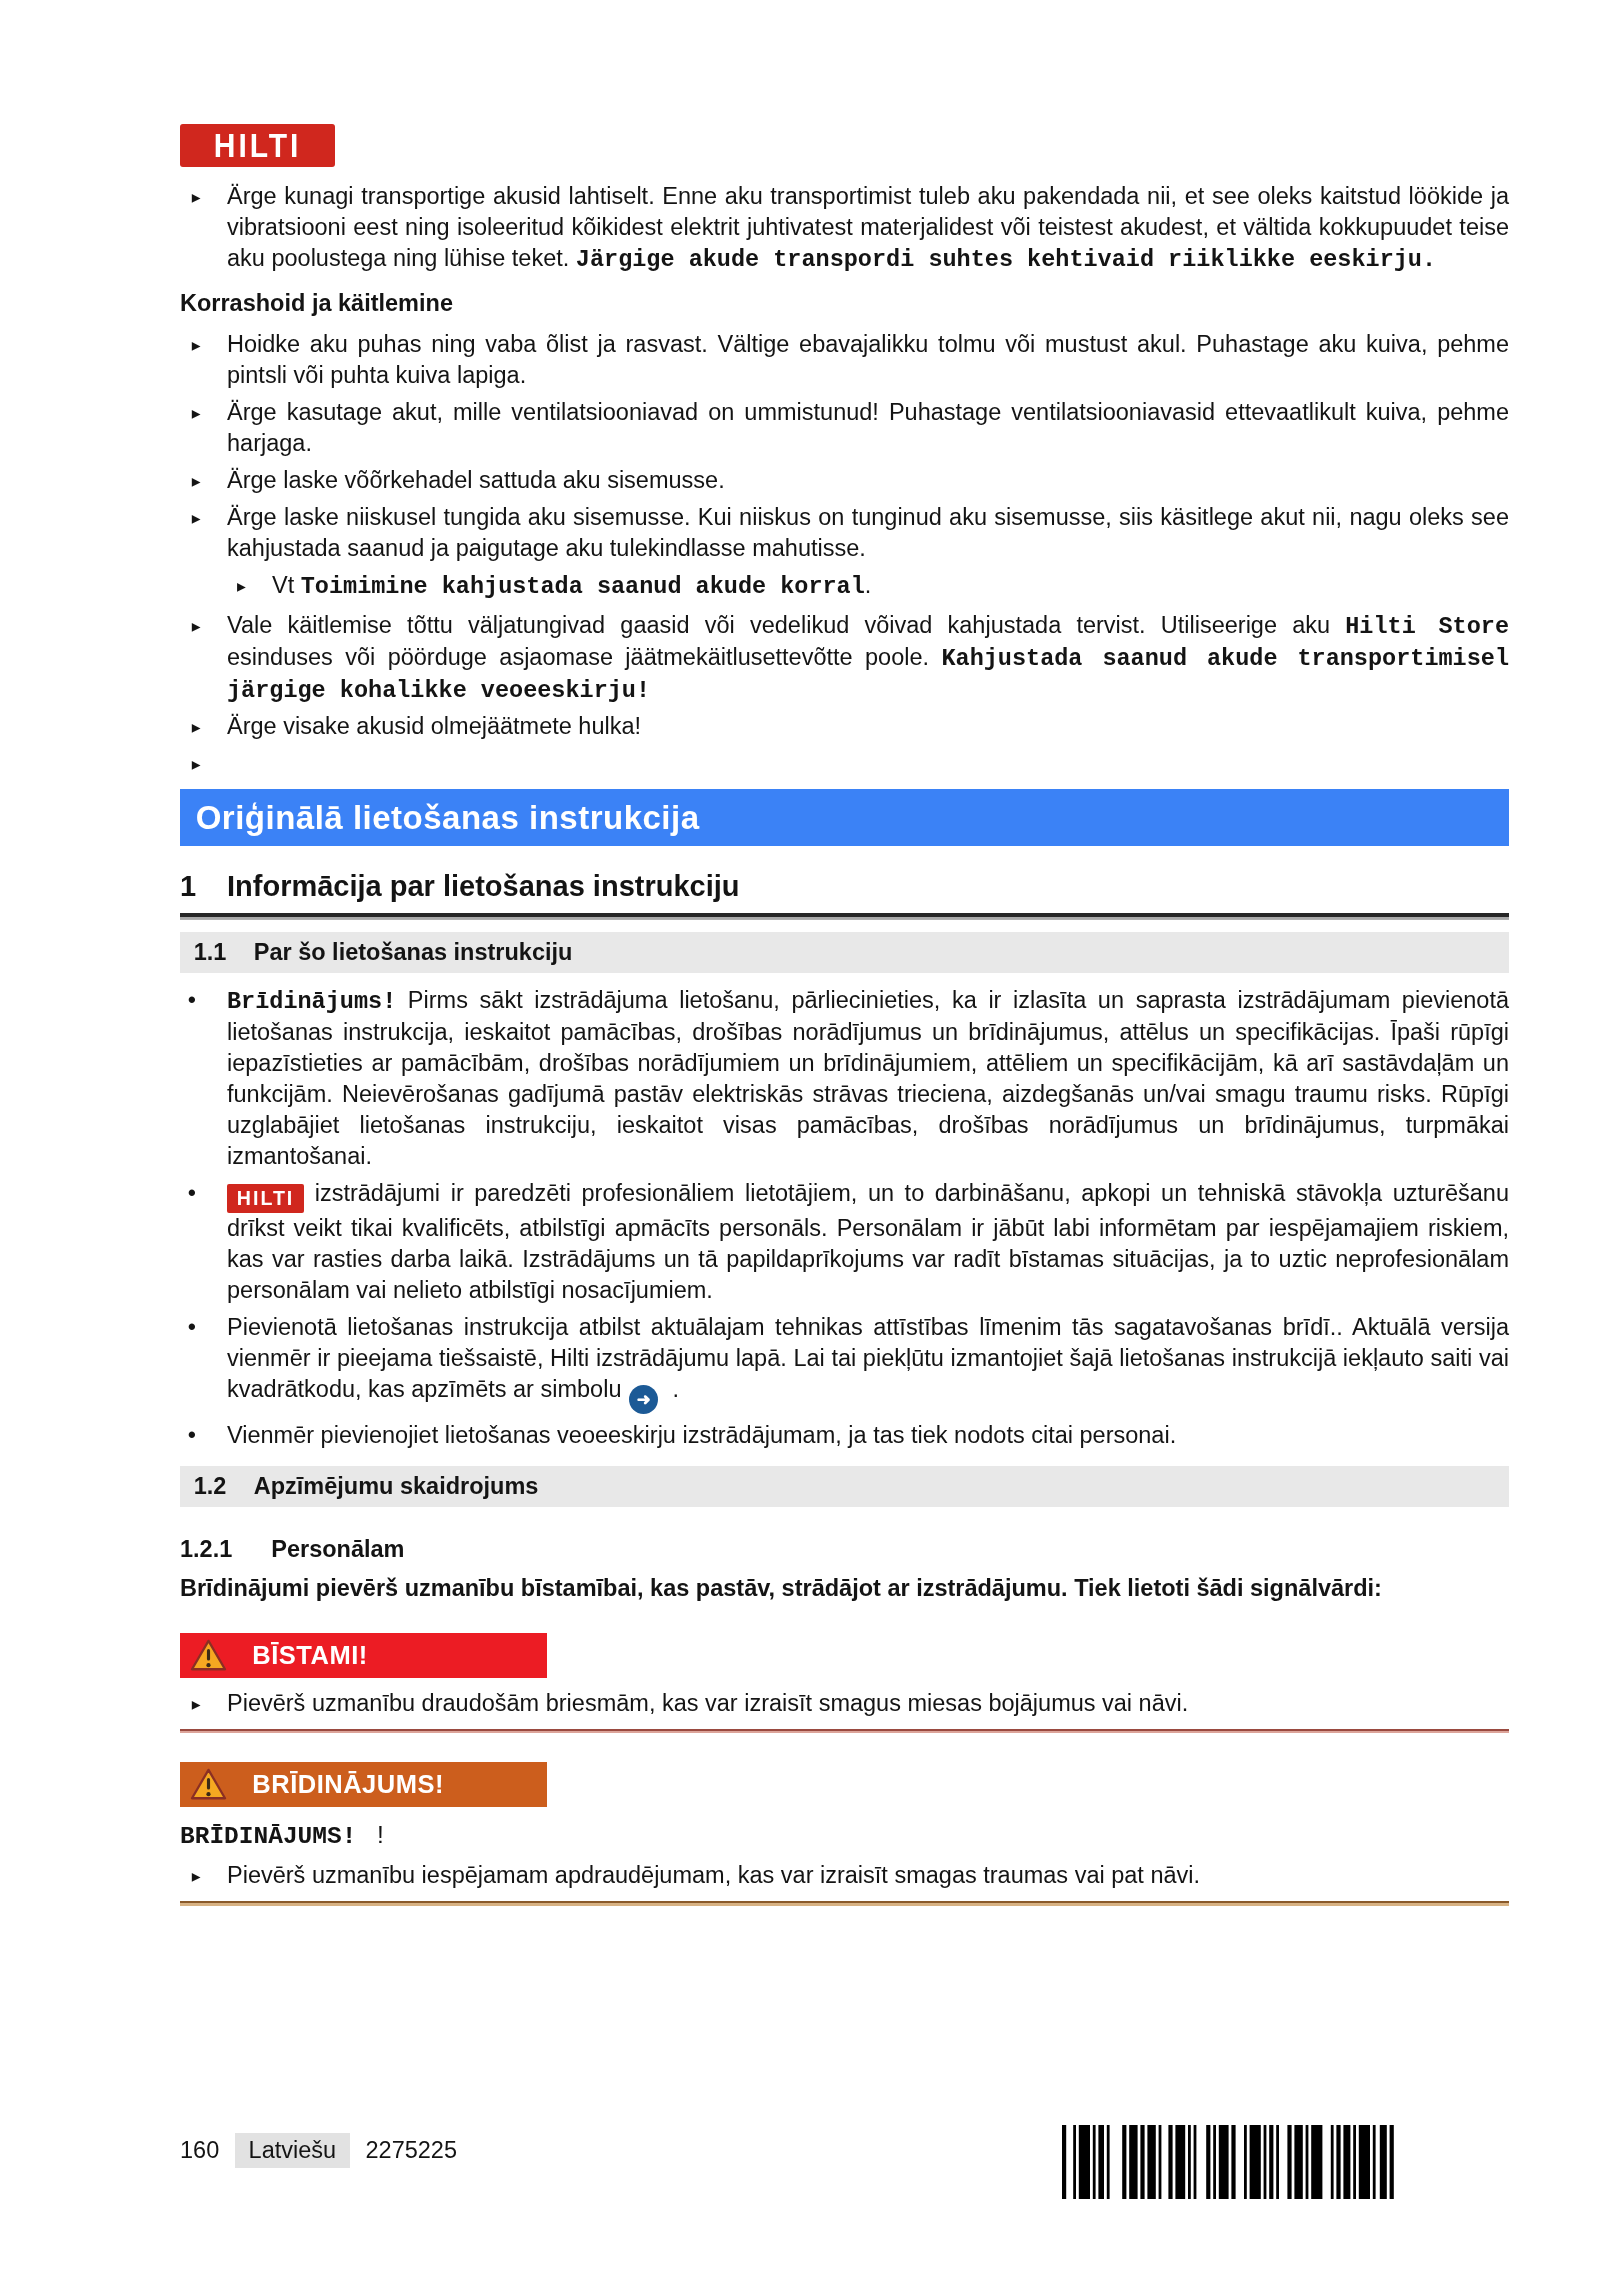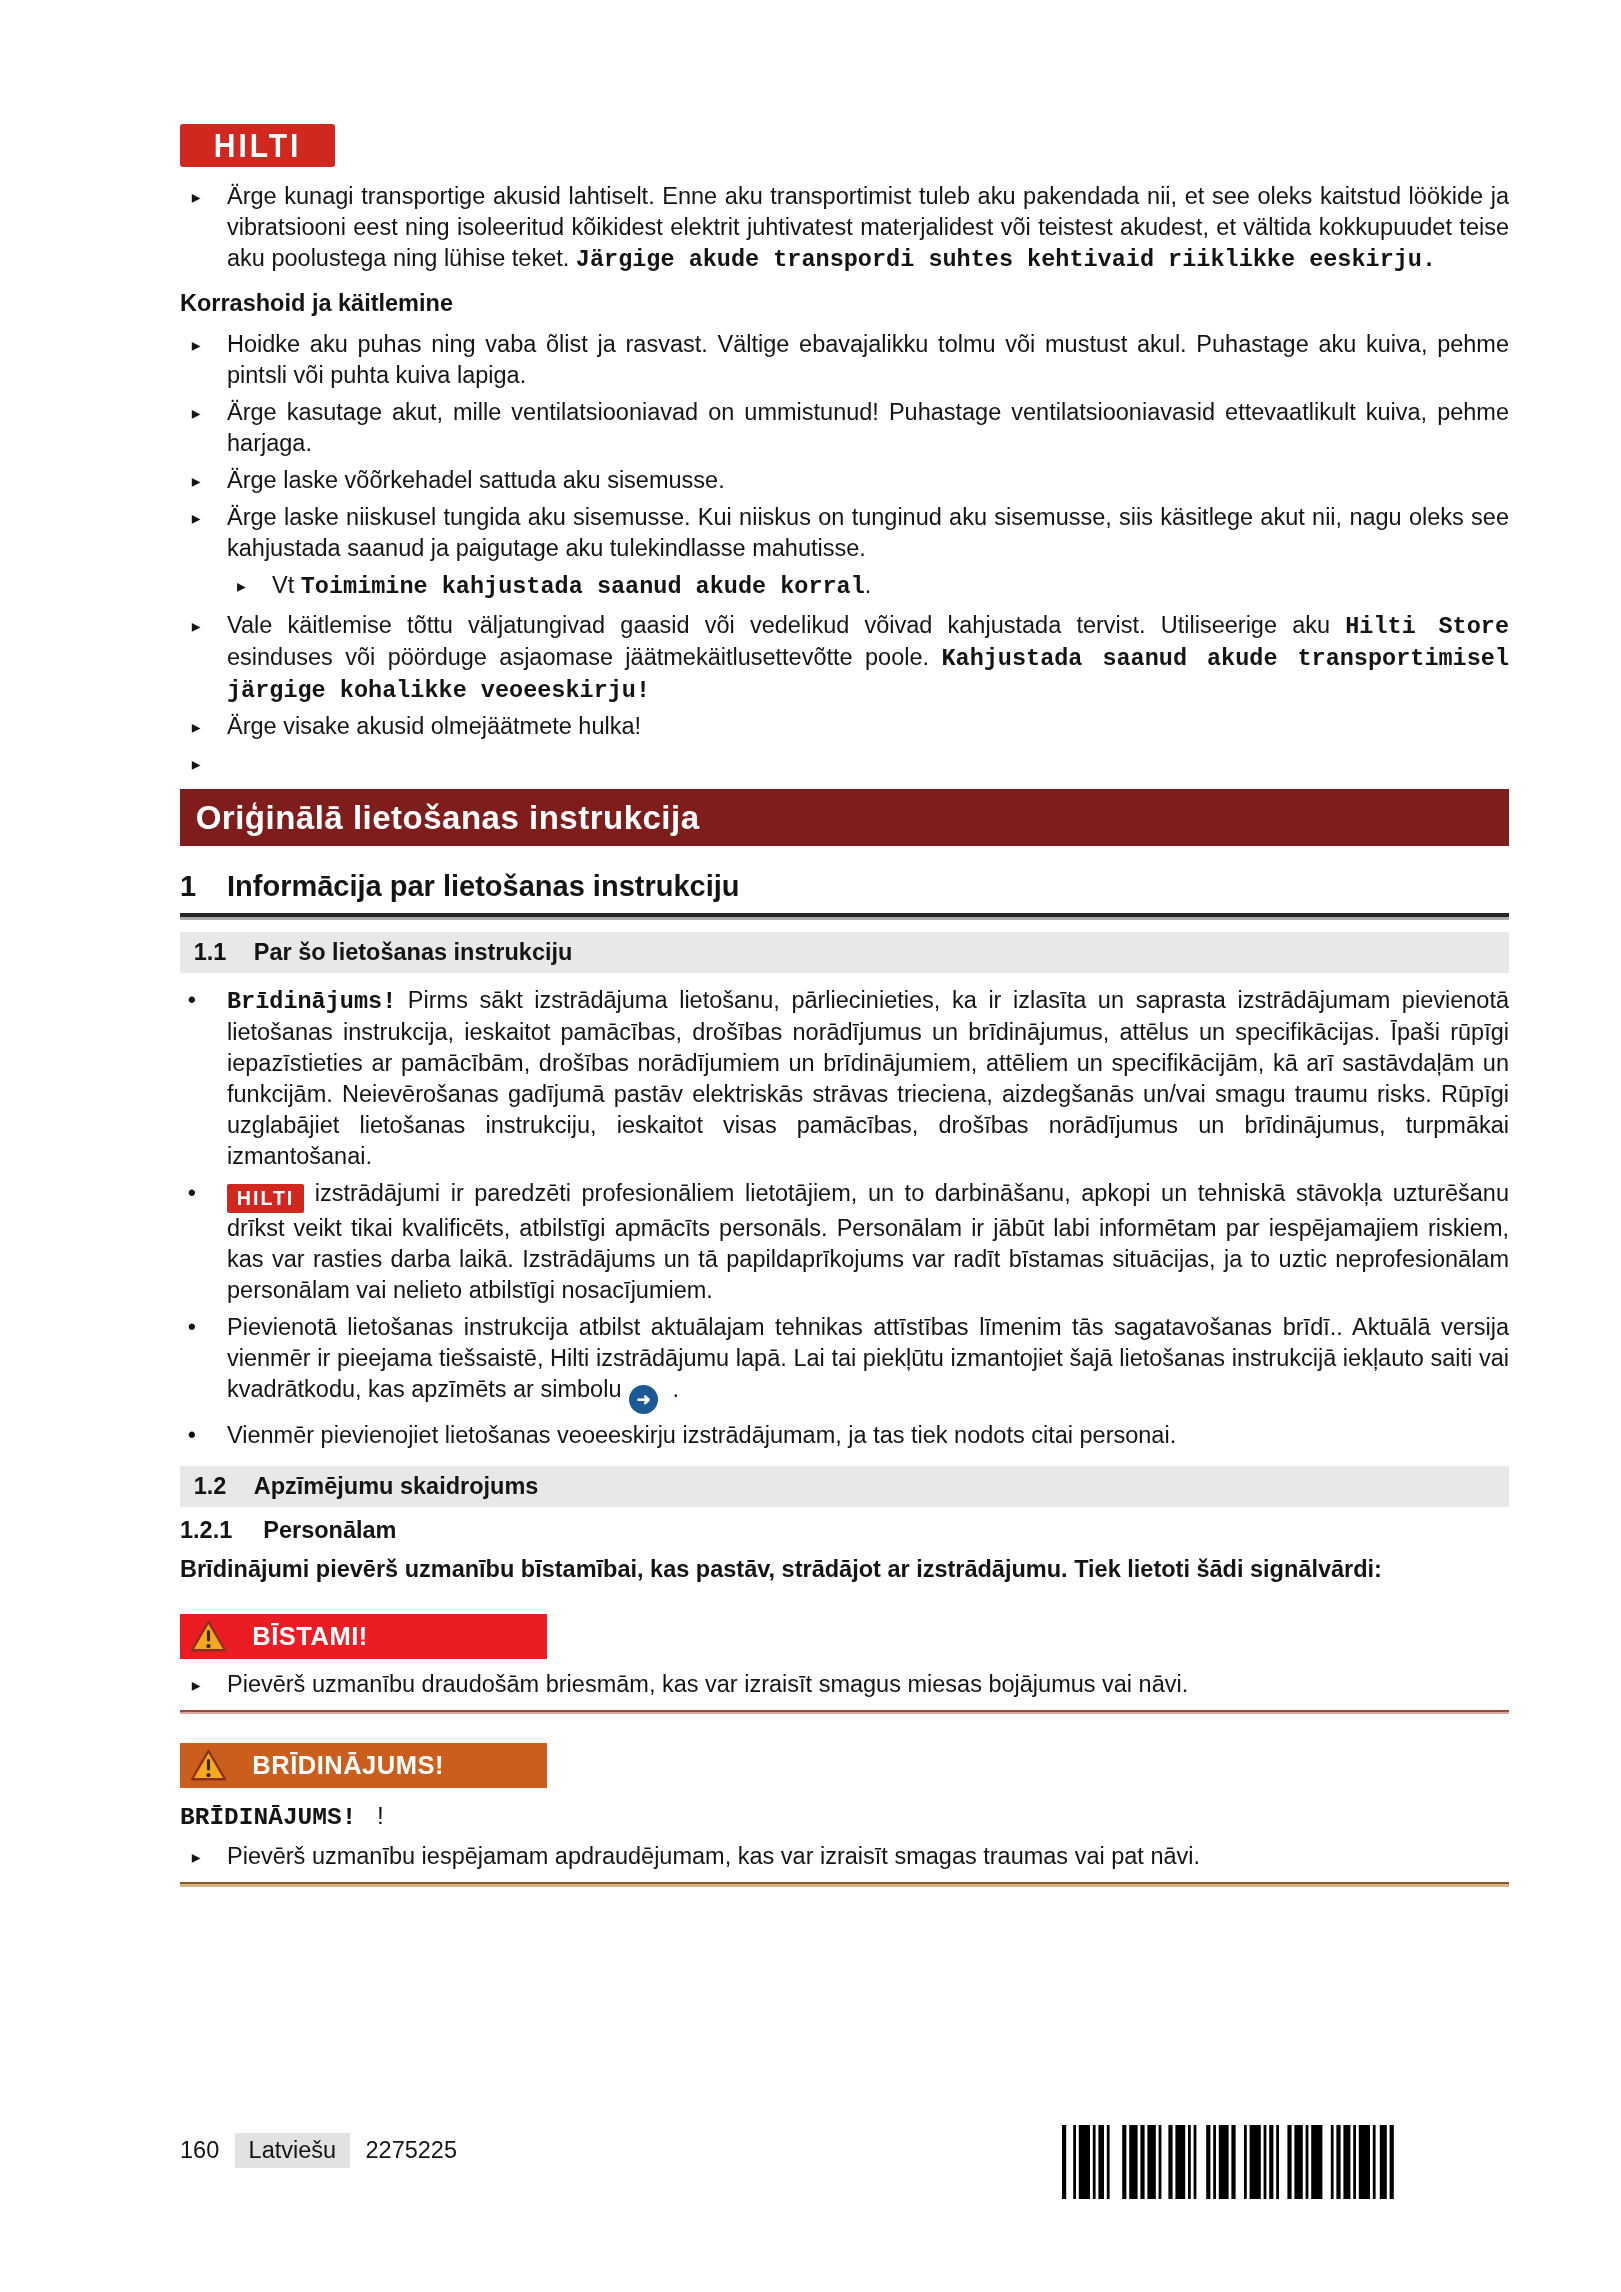--- a/index.html
+++ b/index.html
@@ -18,32 +18,32 @@
      text-align:justify;margin-bottom:5.9px;}
   li .mk{position:absolute;left:11.8px;top:1px;font-size:17.6px;}
   li.sub{padding-left:92px;margin-top:2px;margin-bottom:7.8px;font-weight:normal;}
   li.sub .mk{left:57px;}
   .lv-list li .mk{font-size:23.5px;left:7.8px;top:0;}
   b{font-weight:bold;font-family:Liberation Mono, monospace;}
 
   .est-heading{font-weight:bold;font-size:23.5px;line-height:31px;margin:13.7px 0 9.8px 0;}
 
   
-  .banner{margin-top:47px;height:57px;background:#7f1d1d;color:#fff;display:flex;align-items:center;
+  .banner{margin-top:47px;height:57px;background:#3b82f6;color:#fff;display:flex;align-items:center;
           padding-left:15.7px;font-size:33px;font-weight:bold;letter-spacing:0.5px;}
 
   .h1row{margin-top:23.5px;font-size:29px;font-weight:bold;display:flex;}
   .h1row .num{width:47px;flex:none;}
   .h1rule{margin-top:9.8px;height:3.9px;background:#262626;box-shadow:0 2.9px 0 #a8a8a8;}
 
   .secbar{margin-top:15.7px;background:#E8E8E8;padding:5.9px 13.7px;font-size:23.5px;font-weight:bold;
           display:flex;align-items:center;min-height:29px;}
   .secbar .num{margin-right:27.4px;flex:none;}
 
-  .h121{margin-top:10px;font-size:23.5px;font-weight:bold;display:flex;}
+  .h121{margin-top:29px;font-size:23.5px;font-weight:bold;display:flex;gap:8px;}
   .h121 .num{margin-right:31px;flex:none;}
   .para{margin-top:9.8px;font-size:23.5px;line-height:31px;font-weight:bold;}
 
   
   .inline-logo{display:inline-block;background:#D0271E;color:#fff;font-weight:bold;font-size:19.6px;
                letter-spacing:2px;padding:1px 9.8px 2px;border-radius:2px;vertical-align:-3.9px;line-height:26.5px;}
   .link-symbol{display:inline-block;width:29px;height:29px;border-radius:50%;background:#1C5A96;
                color:#fff;text-align:center;line-height:29px;font-size:16.7px;font-weight:bold;
                vertical-align:-7.8px;margin:0 7.8px;}
 

